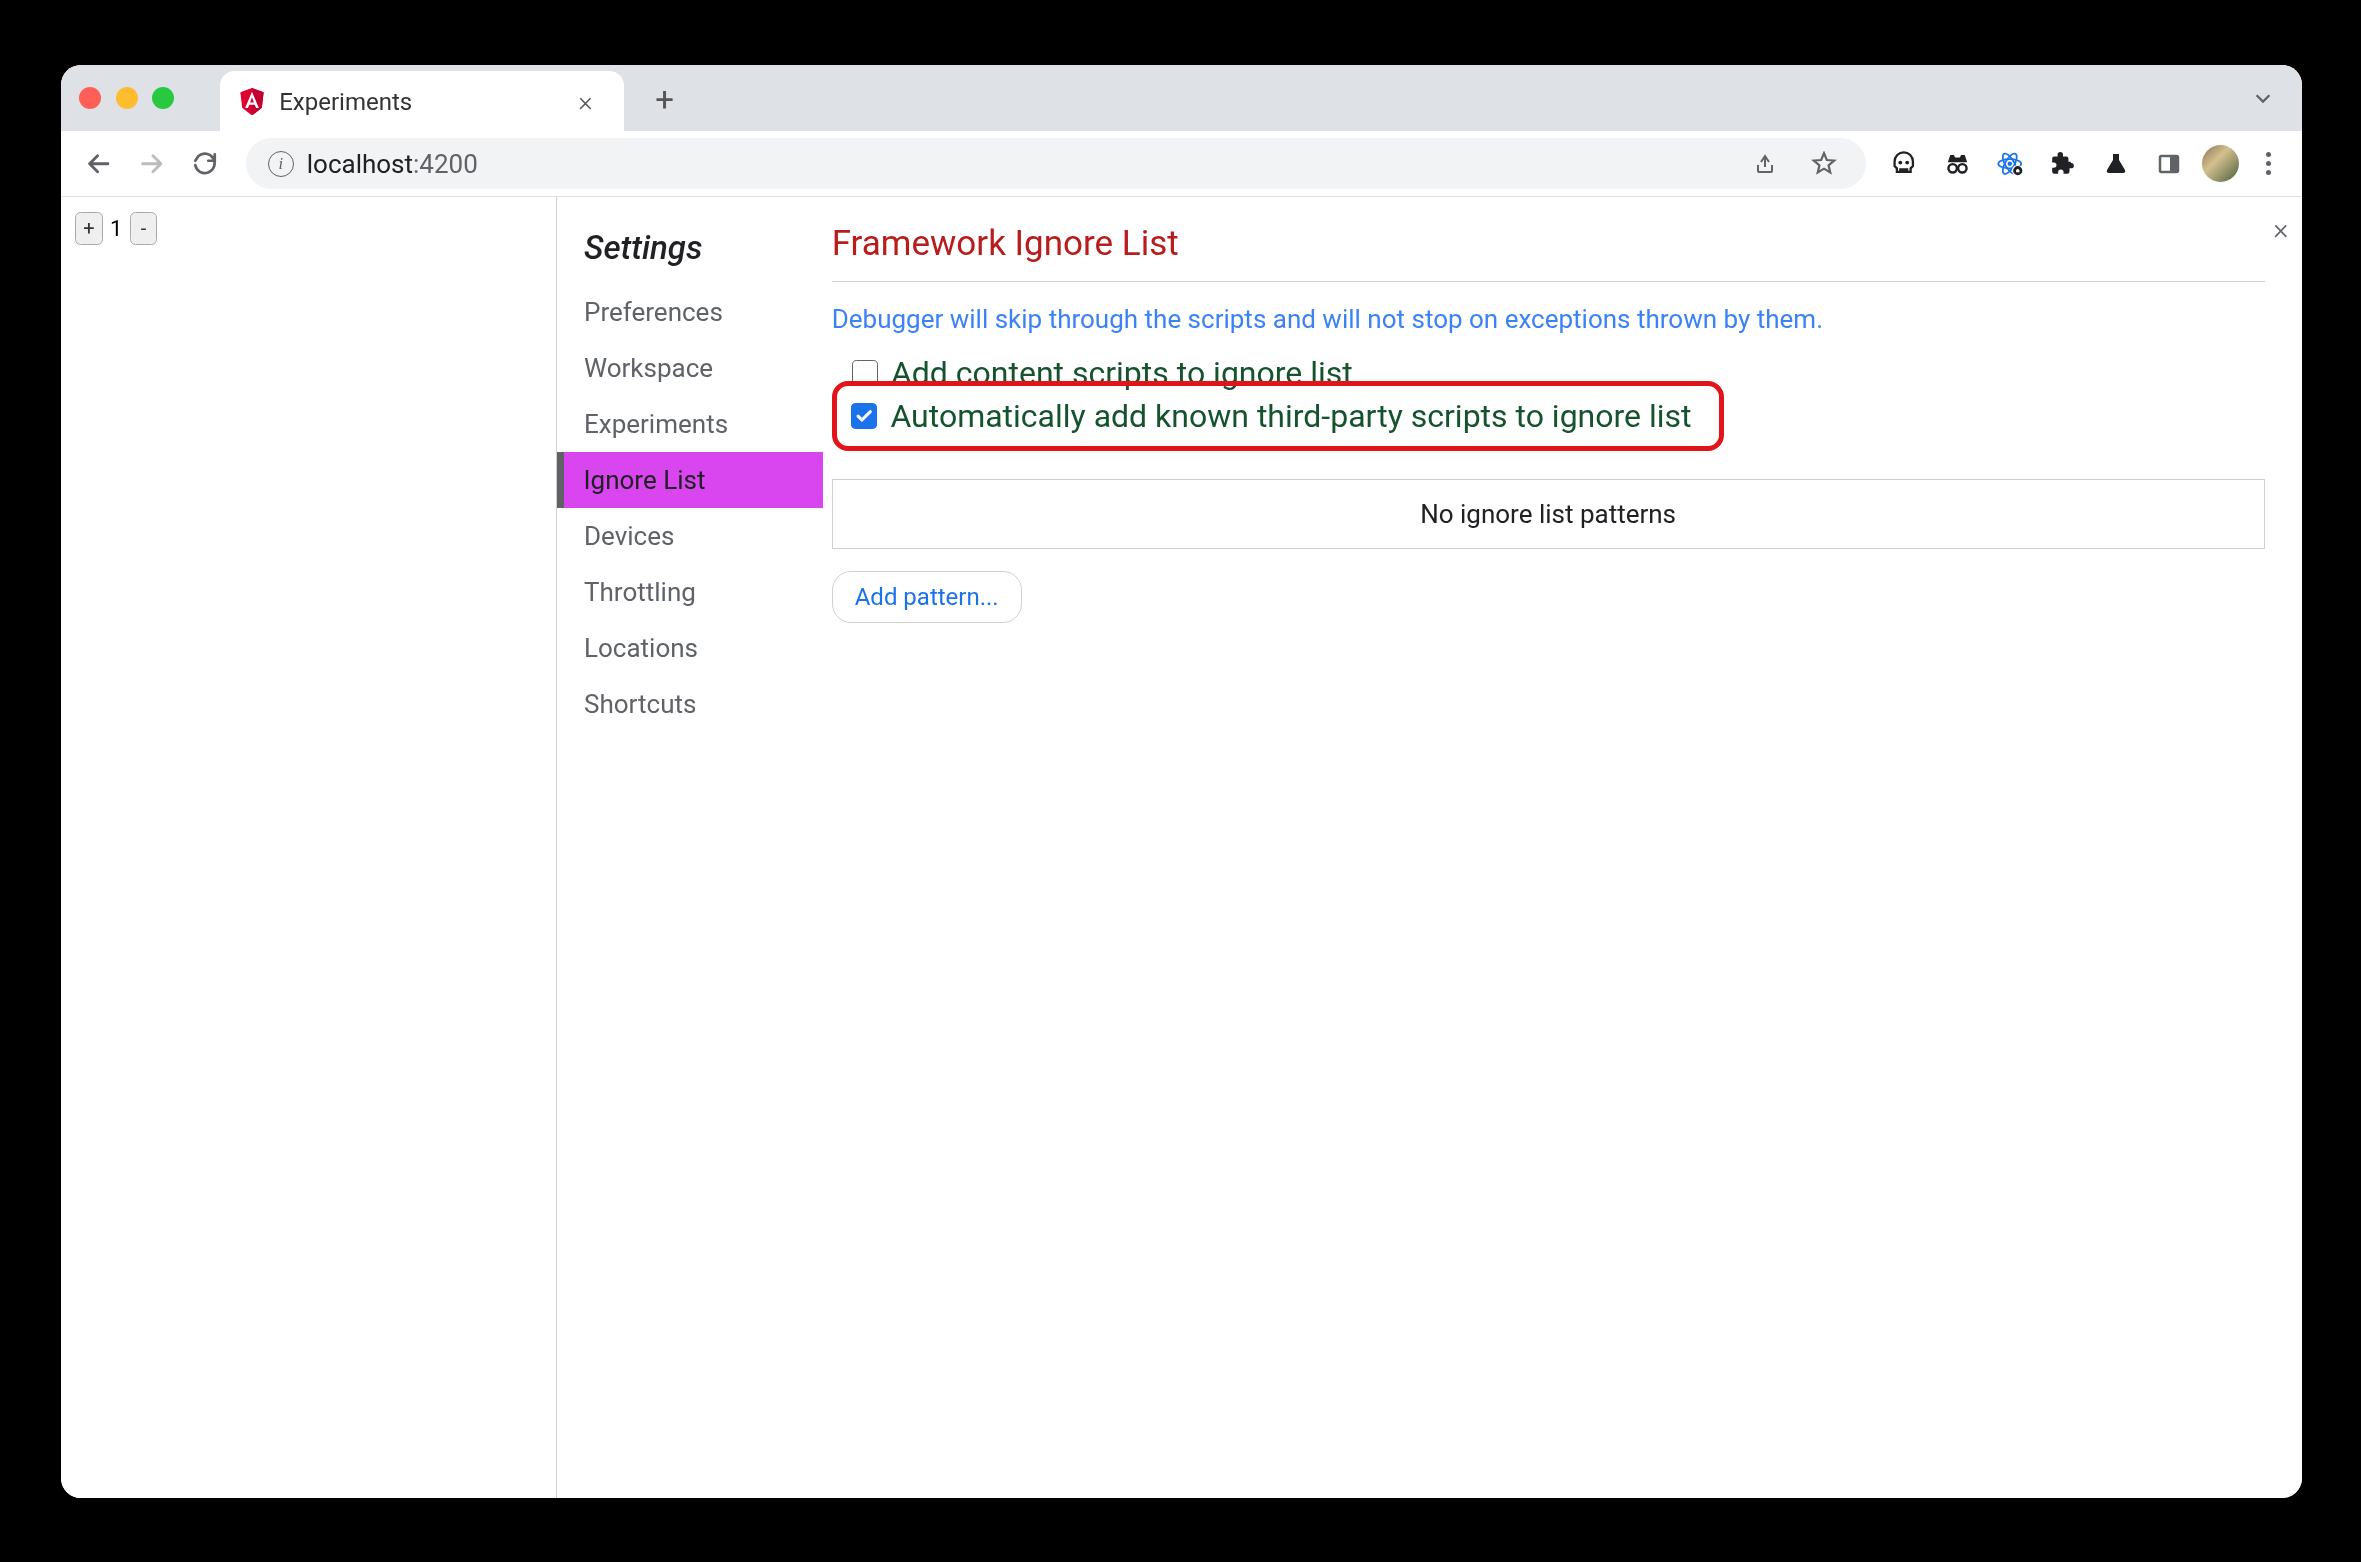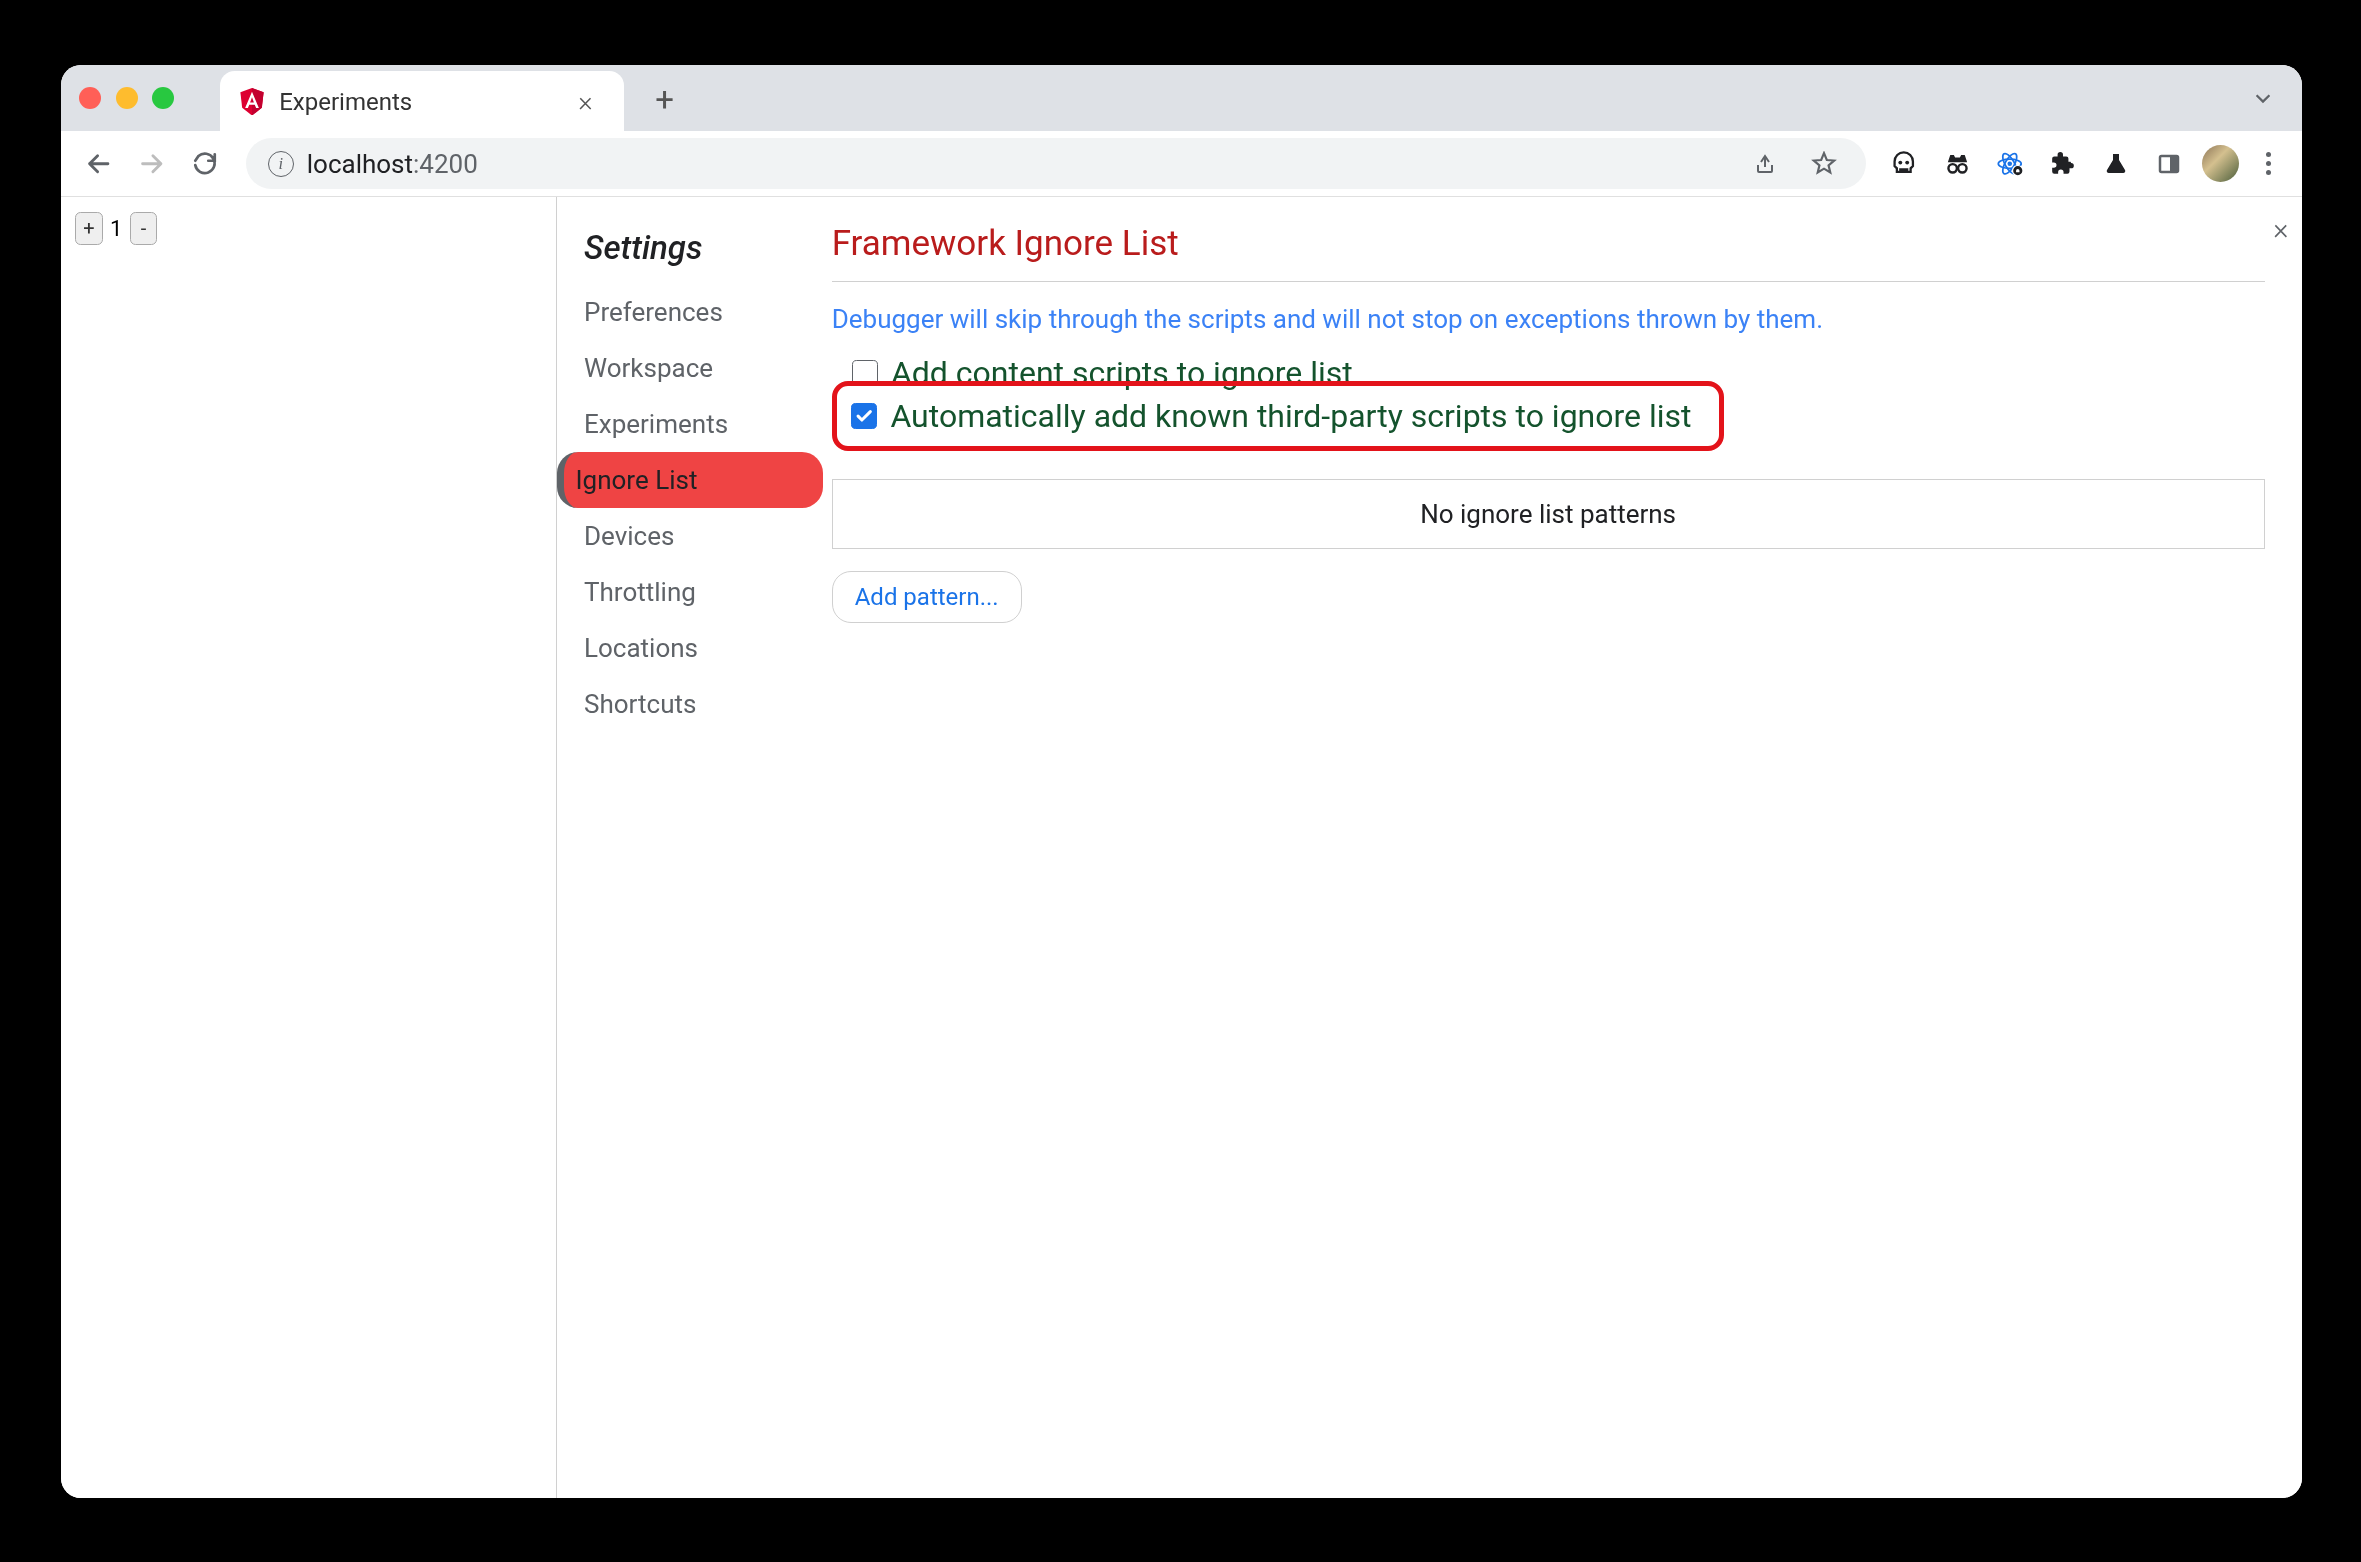--- a/index.html
+++ b/index.html
@@ -168,25 +168,24 @@
       color: #202124;
       font-style: italic;
     }
     .settings-item {
       font-size: 26px;
       padding: 13px 27.5px;
       color: #5f6368;
       cursor: pointer;
     }
     .settings-item.active {
-      background: #ef4444;
+      background: #d946ef;
       color: #202124;
       border-left: 7.3px solid #5f6368;
-      padding-left: 12px;
-      border-radius: 21px;
+      padding-left: 20px;
     }
     .settings-main {
       flex: 1;
       padding: 26px 37px 26px 9.2px;
       position: relative;
     }
     .close-x {
       position: absolute;
       top: 14.7px; right: 13px;
       font-size: 29px; color: #5f6368;

